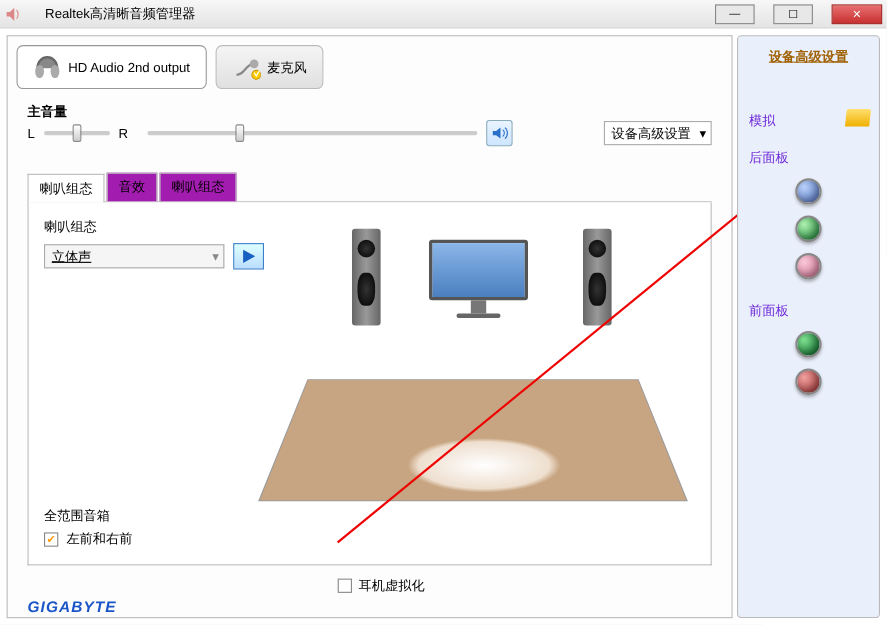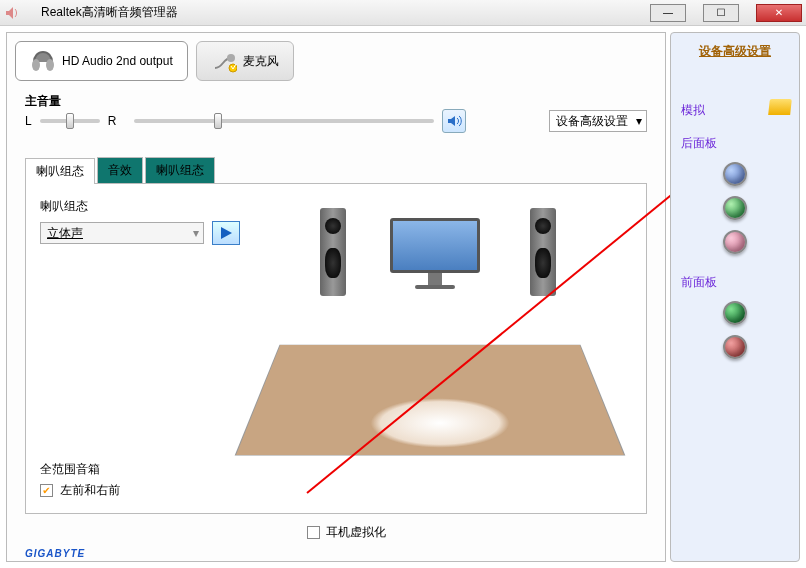--- a/index.html
+++ b/index.html
@@ -22,21 +22,21 @@
 .vol-title { position:absolute; top:60px; left:18px; font-weight:bold; }
 .slider { height:4px; background:#ccc; position:relative; border-radius:2px; }
 .slider .thumb { position:absolute; top:-6px; width:8px; height:16px; background:linear-gradient(#fff,#ccc); border:1px solid #888; border-radius:2px; }
 .balance { width:60px; }
 .volume { flex:1; max-width:300px; margin-left:10px; }
 .mutebtn { width:24px; height:24px; border:1px solid #8ab; border-radius:3px; background:linear-gradient(#eaf4ff,#cde6ff); display:flex; align-items:center; justify-content:center; }
 .dropdown { height:22px; border:1px solid #aaa; background:#fff; padding:0 18px 0 6px; position:relative; display:flex; align-items:center; margin-left:auto; }
 .dropdown::after { content:"▾"; position:absolute; right:4px; }
 
 .subtabs { display:flex; border-bottom:1px solid #bbb; margin: 24px 10px 0; }
-.subtab { padding:4px 10px; border:1px solid #bbb; border-bottom:none; background:#0f766e; margin-right:2px; cursor:pointer; }
+.subtab { padding:4px 10px; border:1px solid #bbb; border-bottom:none; background:#a21caf; margin-right:2px; cursor:pointer; }
 .subtab.active { background:#fff; position:relative; top:1px; }
 
 .subpanel { border:1px solid #bbb; border-top:none; margin:0 10px; padding:14px; height:330px; background:#fff; display:flex; gap:20px; }
 
 .leftcol { width:200px; display:flex; flex-direction:column; }
 .cfg-title { margin-bottom:6px; }
 .cfgrow { display:flex; gap:8px; align-items:center; }
 .select { height:22px; border:1px solid #aaa; background:#f5f5f5; padding:0 18px 0 6px; flex:1; position:relative; display:flex; align-items:center;text-decoration:underline; }
 .select::after { content:"▾"; position:absolute; right:4px; color:#888; }
 .playbtn { width:28px; height:24px; border:1px solid #3a7fc8; background:linear-gradient(#dff,#bdf); display:flex; align-items:center; justify-content:center; }
@@ -63,21 +63,21 @@
 .sect { align-self:flex-start; margin-top:6px; color:#6d28d9; }
 .jack { width:24px; height:24px; border-radius:50%; border:2px solid #888; box-shadow:inset -3px -3px 6px rgba(0,0,0,.3), 0 2px 3px rgba(0,0,0,.3); }
 .jack.blue { background:radial-gradient(circle at 30% 30%,#b8d0f8,#5070c0); }
 .jack.green { background:radial-gradient(circle at 30% 30%,#b0f0b0,#108030); }
 .jack.pink { background:radial-gradient(circle at 30% 30%,#f8c8d8,#d07090); }
 .jack.green2 { background:radial-gradient(circle at 30% 30%,#80e090,#006020); }
 .jack.red { background:radial-gradient(circle at 30% 30%,#f0a0a0,#a03030); }
 
 .arrow { position:absolute; pointer-events:none; }
 
-.brand { position:absolute; left:18px; bottom:2px; font-weight:bold; font-style:italic; color:#1a55c8; font-size:10px; letter-spacing:1px; }
+.brand { position:absolute; left:18px; bottom:2px; font-weight:bold; font-style:italic; color:#1a55c8; font-size:14px; letter-spacing:1px; }
 </style>
 </head>
 <body>
 
 <div class="titlebar">
   <svg class="icon" viewBox="0 0 16 16">
       <path fill="#d88" d="M2 6h3l4-4v12l-4-4H2z"></path>
       <path fill="none" stroke="#d88" d="M11 4c2 2 2 6 0 8"></path>
     </svg>
   <span>Realtek高清晰音频管理器</span>

